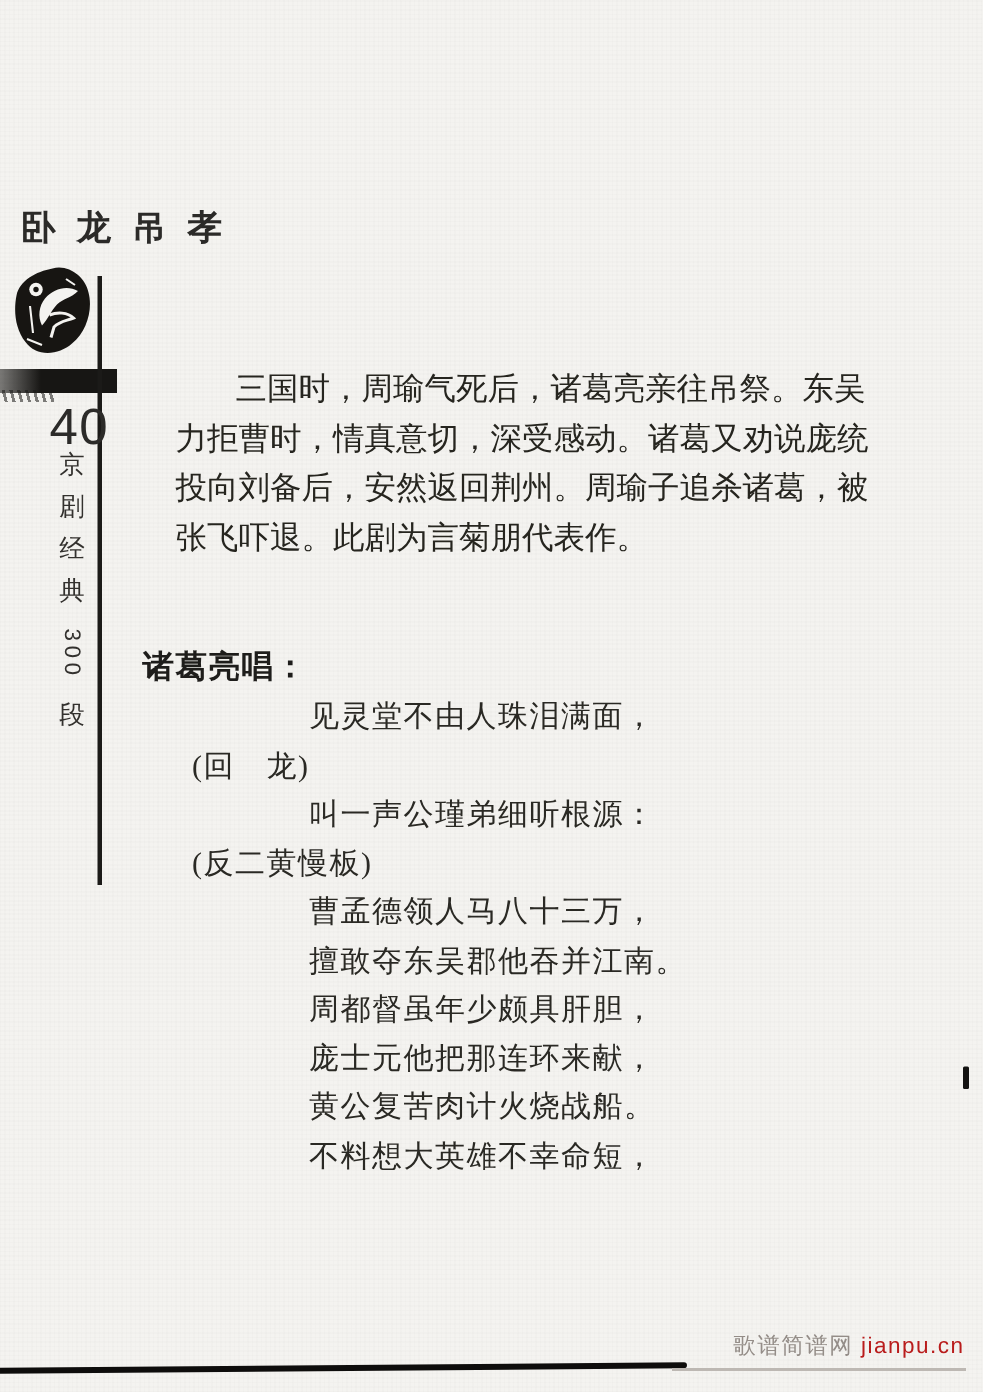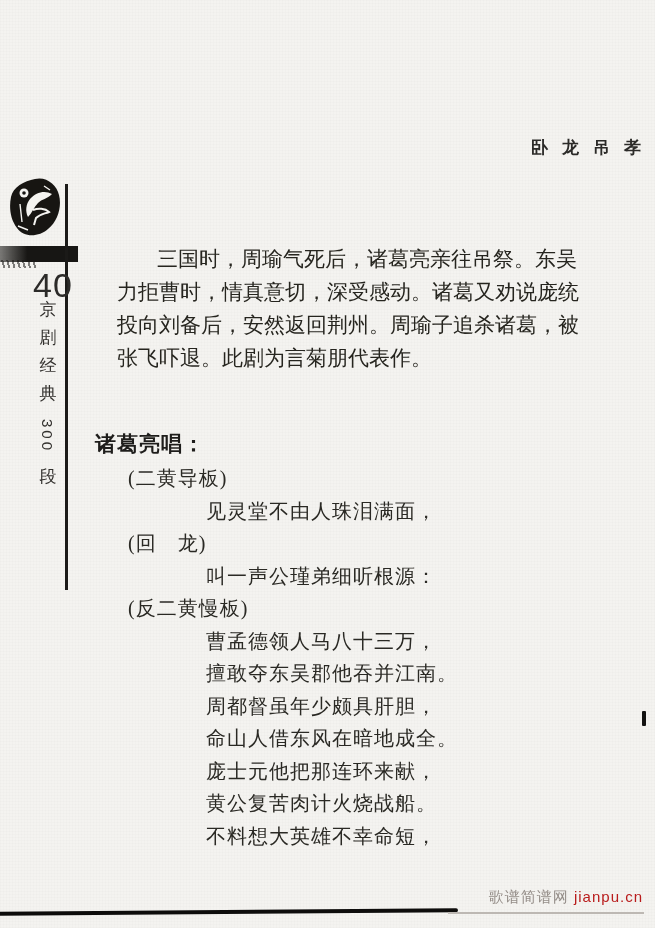--- a/index.html
+++ b/index.html
@@ -9,22 +9,22 @@
     overflow: hidden;
     background-color: #f4f3f0;
     background-image:
       repeating-linear-gradient(0deg, rgba(0,0,0,0.012) 0 1px, transparent 1px 3px),
       repeating-linear-gradient(90deg, rgba(0,0,0,0.012) 0 1px, transparent 1px 3px);
     font-family: "Liberation Serif", serif;
     color: #232323;
   }
   .title {
     position: absolute; top: 136px; left: 0; width: 100%;
-    margin: 0; text-align: right;
-    font-size: 17px; font-weight: 600;
+    margin: 0; text-align: left;
+    font-size: 23px; font-weight: 600;
     letter-spacing: 14px; text-indent: 14px;
     color: #2b2a28;
   }
   .seal {
     position: absolute; left: 8px; top: 178px;
     width: 56px; height: 60px;
   }
   .black-bar {
     position: absolute; left: 0; top: 246px;
     width: 78px; height: 16px;
@@ -130,29 +130,27 @@
 <div class="intro" id="intro">
     <div class="intro-line indent">三国时，周瑜气死后，诸葛亮亲往吊祭。东吴</div>
     <div class="intro-line">力拒曹时，情真意切，深受感动。诸葛又劝说庞统</div>
     <div class="intro-line">投向刘备后，安然返回荆州。周瑜子追杀诸葛，被</div>
     <div class="intro-line">张飞吓退。此剧为言菊朋代表作。</div>
   </div>
 
 <div class="singer">诸葛亮唱：</div>
 
 <div class="lyrics" id="lyrics">
-    <div class="tag-line">(二黄导板)</div>
     <div class="lyric-line">见灵堂不由人珠泪满面，</div>
     <div class="tag-line">(回　龙)</div>
     <div class="lyric-line">叫一声公瑾弟细听根源：</div>
     <div class="tag-line">(反二黄慢板)</div>
     <div class="lyric-line">曹孟德领人马八十三万，</div>
     <div class="lyric-line">擅敢夺东吴郡他吞并江南。</div>
     <div class="lyric-line">周都督虽年少颇具肝胆，</div>
-    <div class="lyric-line">命山人借东风在暗地成全。</div>
     <div class="lyric-line">庞士元他把那连环来献，</div>
     <div class="lyric-line">黄公复苦肉计火烧战船。</div>
     <div class="lyric-line">不料想大英雄不幸命短，</div>
   </div>
 
 <div class="right-tick"></div>
 <div class="bottom-rule"></div>
 <div class="bottom-rule-gray"></div>
 
 <div class="watermark">

